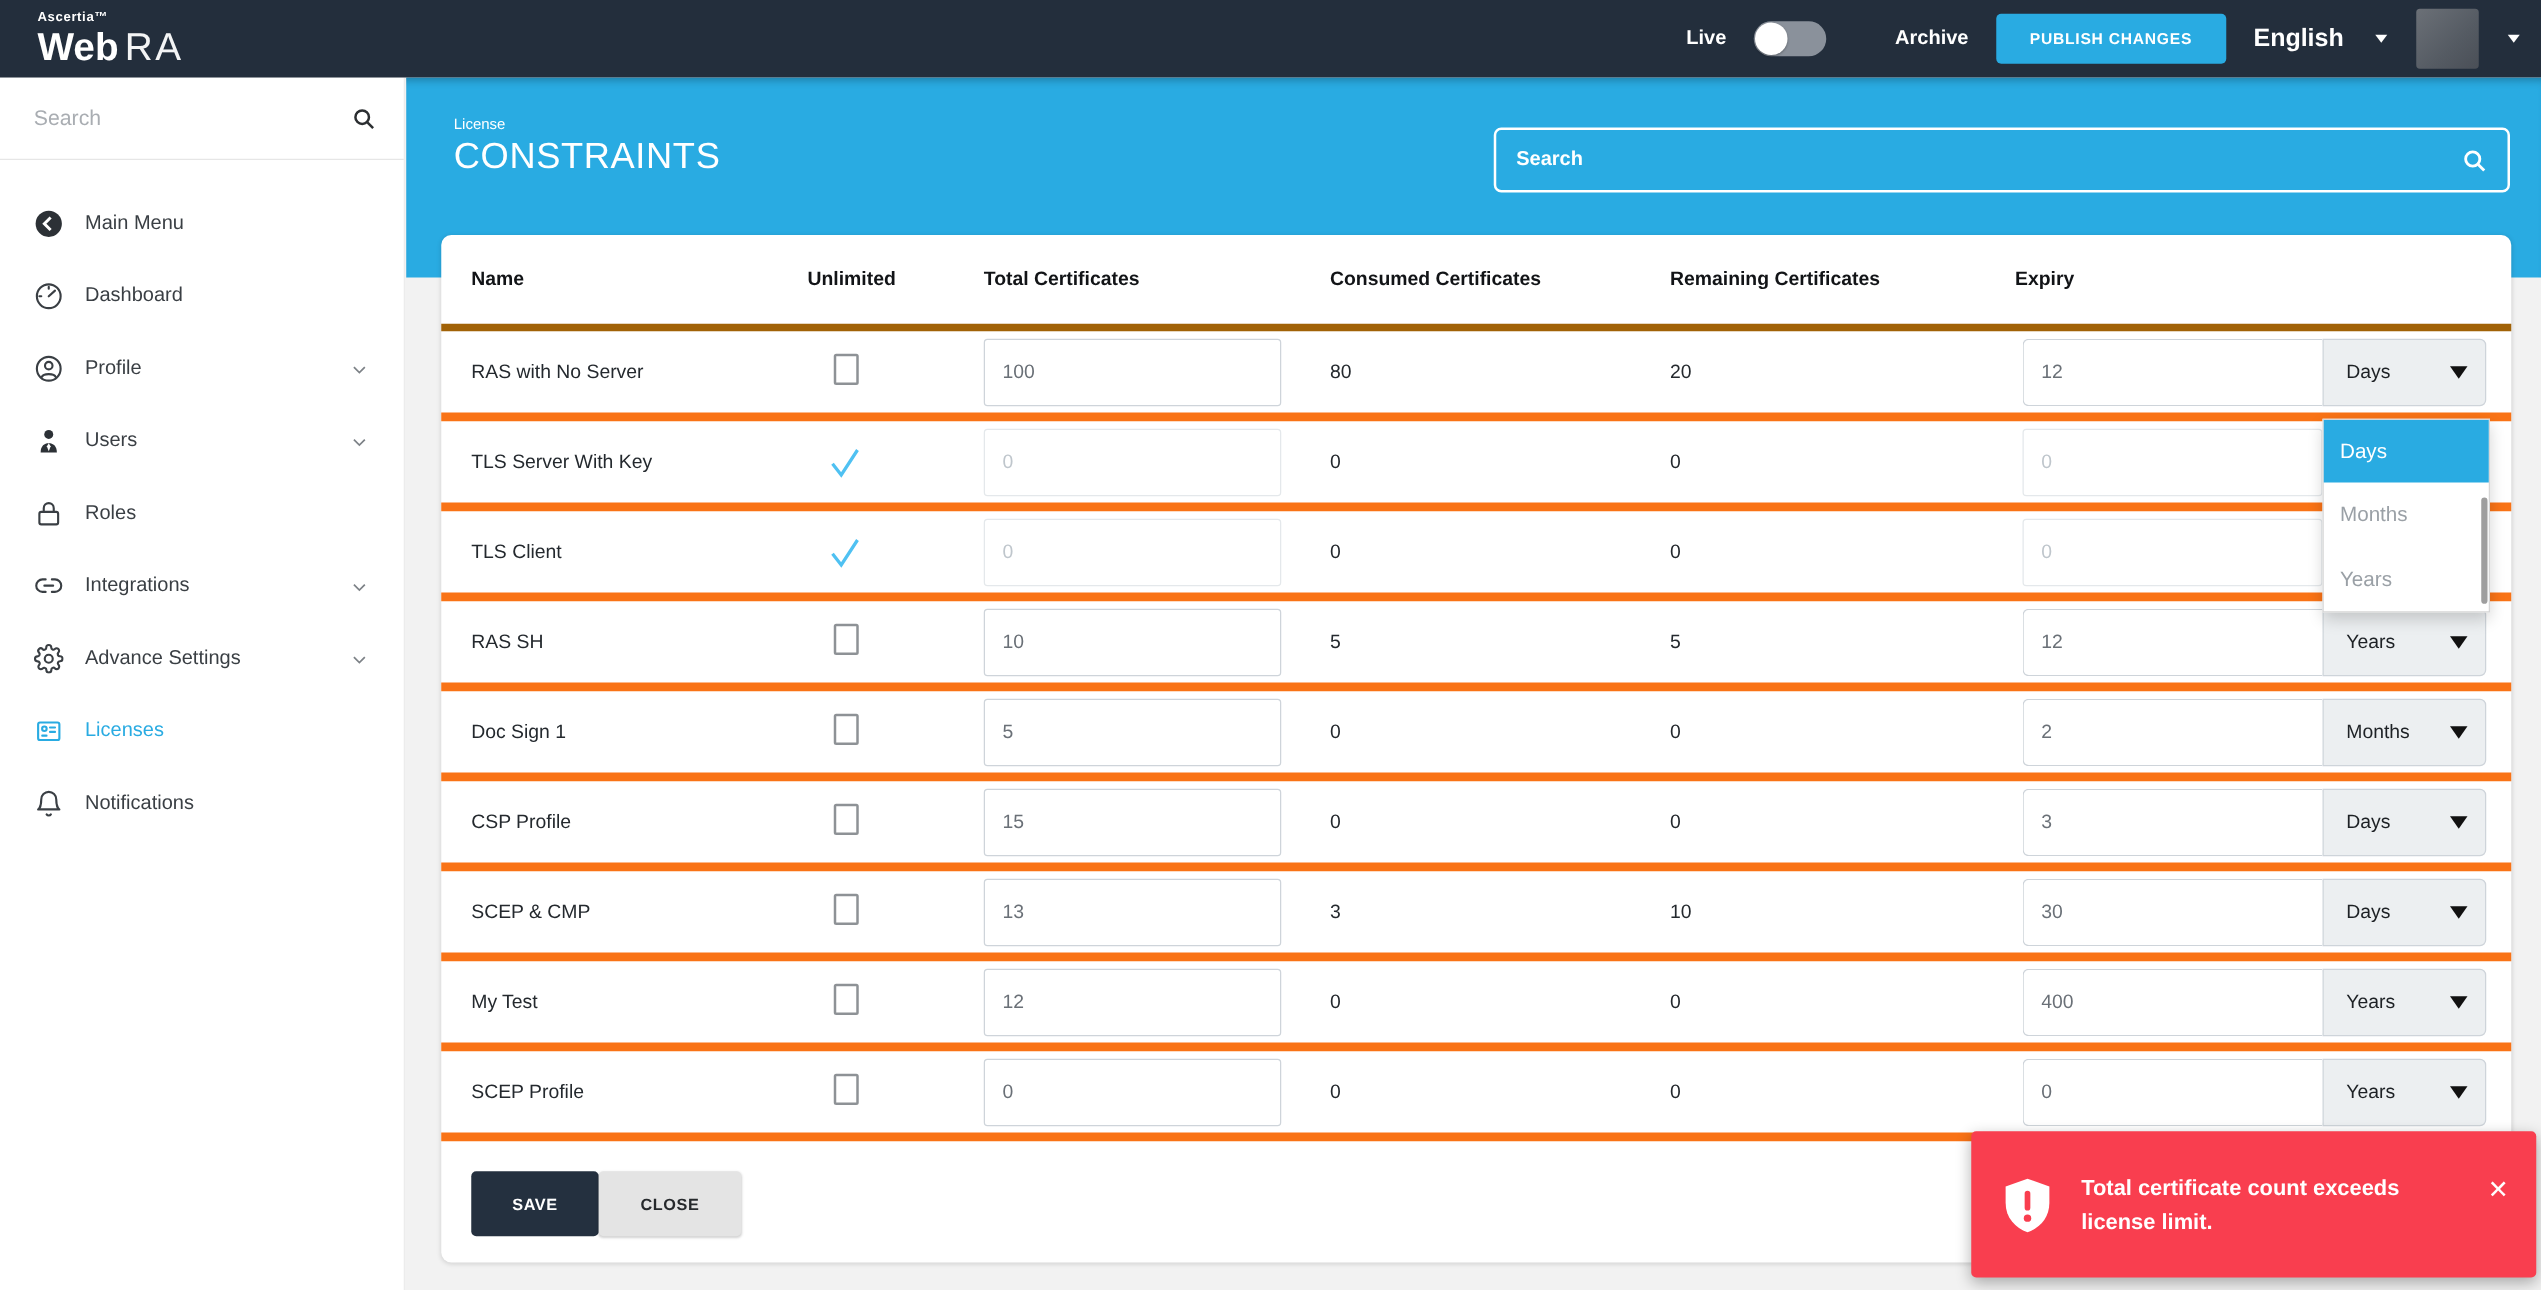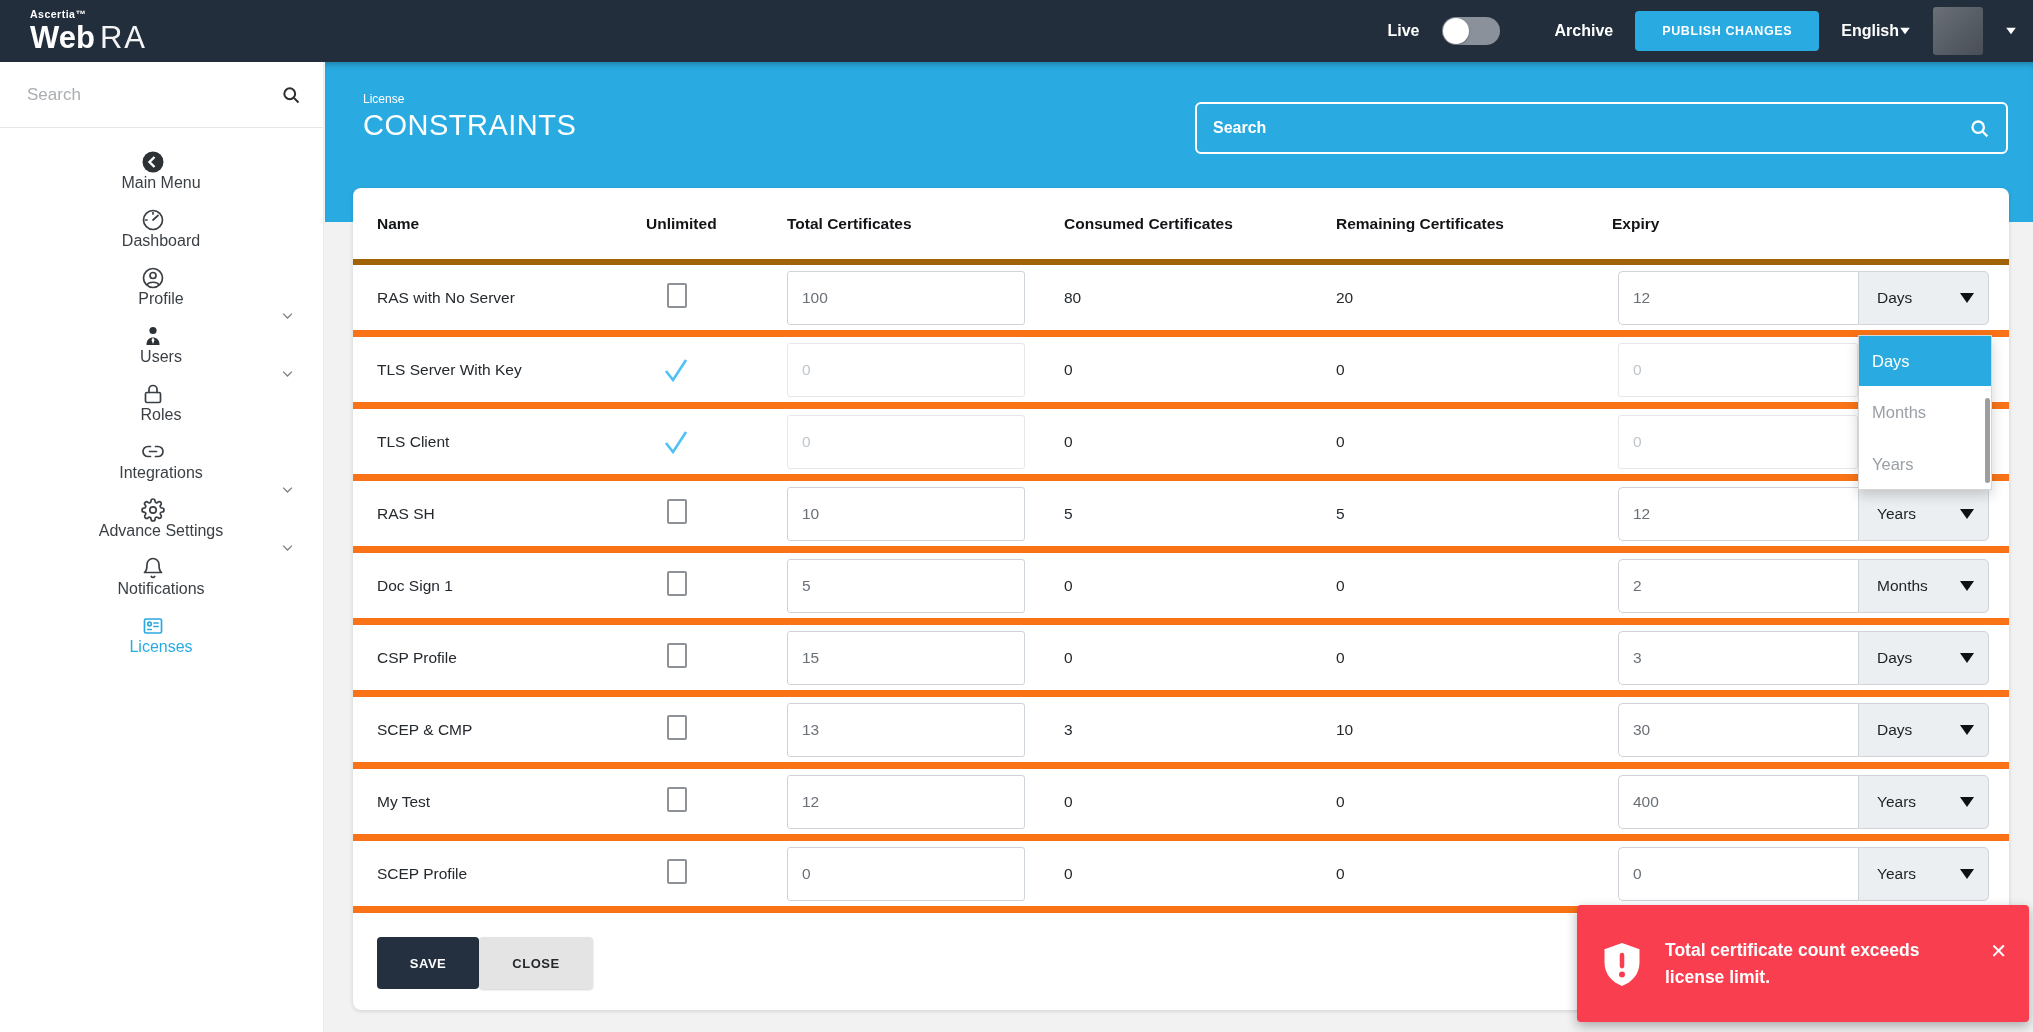--- a/index.html
+++ b/index.html
@@ -14,34 +14,34 @@
   .brand-main { font-size: 31px; }
   .brand-web { font-weight: 700; }
   .brand-ra { font-weight: 400; letter-spacing: 2px; margin-left: 5px; opacity: .95; }
   .nav-right { margin-left: auto; display: flex; align-items: center; gap: 22px; padding-right: 16px; }
   .nav-label { color: #fff; font-size: 16px; font-weight: bold; margin-left: 33px; }
   .toggle { width: 58px; height: 28px; border-radius: 14px; background: #8a919b; position: relative; cursor: pointer; }
   .toggle-knob { position: absolute; left: 1px; top: 1px; width: 26px; height: 26px; border-radius: 50%; background: #fff; box-shadow: 0 1px 2px rgba(0,0,0,.3); }
   .publish-btn { background: #29abe2; color: #fff; border: none; border-radius: 4px;
                  width: 184px; height: 40px; font-size: 12.5px; font-weight: bold; letter-spacing: .6px;
                  font-family: inherit; cursor: pointer; }
-  .lang { display: flex; align-items: center; gap: 0; color: #fff; font-size: 16px; font-weight: bold; cursor: pointer; }
+  .lang { display: flex; align-items: center; gap: 24px; color: #fff; font-size: 20px; font-weight: bold; cursor: pointer; }
   .caret-down { width: 0; height: 0; border-left: 6px solid transparent; border-right: 6px solid transparent; border-top: 8px solid #fff; display: inline-block; }
   .avatar { width: 50px; height: 48px; border-radius: 3px; background: linear-gradient(135deg, #6b7077 0%, #555b63 60%, #4a4f57 100%); cursor: pointer; }
   .avatar-caret { cursor: pointer; }
 
   
   .sidebar { position: absolute; top: 62px; left: 0; width: 324px; bottom: 0; background: #fff;
              border-right: 1px solid #ececec; z-index: 10; }
   .side-search { height: 66px; border-bottom: 1px solid #e6e6e6; display: flex; align-items: center; padding: 0 22px 0 27px; }
   .side-search input { border: none; outline: none; flex: 1; font-size: 17px; color: #555; font-family: inherit; background: transparent; }
   .side-search input::placeholder { color: #a9adb2; }
   .menu { padding-top: 22px; }
   .menu-item { display: flex; align-items: center; height: 58px; padding: 0 28px 0 27px;
-               color: #3a3f44; font-size: 16px; cursor: pointer; flex-direction: column; }
+               color: #3a3f44; font-size: 16px; cursor: pointer; }
   .menu-item .mi-icon { width: 24px; height: 24px; margin-right: 17px; display: flex; align-items: center; justify-content: center; flex-shrink: 0; }
   .menu-item.active { color: #29abe2; }
   .mi-chevron { margin-left: auto; }
 
   
   .content { position: absolute; top: 62px; left: 325px; right: 0; bottom: 0; background: #f2f2f2; }
   .blue-head { height: 160px; background: #29abe2; position: relative;
                box-shadow: inset 0 7px 7px -5px rgba(0,0,0,.28); }
   .bh-titles { position: absolute; left: 38px; top: 30px; color: #fff; }
   .bh-eyebrow { font-size: 12px; }
@@ -215,40 +215,40 @@
             <path d="M19.4 15a1.65 1.65 0 0 0 .33 1.82l.06.06a2 2 0 1 1-2.83 2.83l-.06-.06a1.65 1.65 0 0 0-1.82-.33 1.65 1.65 0 0 0-1 1.51V21a2 2 0 1 1-4 0v-.09A1.65 1.65 0 0 0 9 19.4a1.65 1.65 0 0 0-1.82.33l-.06.06a2 2 0 1 1-2.83-2.83l.06-.06a1.65 1.65 0 0 0 .33-1.82 1.65 1.65 0 0 0-1.51-1H3a2 2 0 1 1 0-4h.09A1.65 1.65 0 0 0 4.6 9a1.65 1.65 0 0 0-.33-1.82l-.06-.06a2 2 0 1 1 2.83-2.83l.06.06a1.65 1.65 0 0 0 1.82.33H9a1.65 1.65 0 0 0 1-1.51V3a2 2 0 1 1 4 0v.09a1.65 1.65 0 0 0 1 1.51 1.65 1.65 0 0 0 1.82-.33l.06-.06a2 2 0 1 1 2.83 2.83l-.06.06a1.65 1.65 0 0 0-.33 1.82V9a1.65 1.65 0 0 0 1.51 1H21a2 2 0 1 1 0 4h-.09a1.65 1.65 0 0 0-1.51 1z"></path>
           </svg>
         </span>
         <span>Advance Settings</span>
         <span class="mi-chevron">
            <svg width="15" height="15" viewBox="0 0 24 24" fill="none" stroke="#7d8287" stroke-width="2.2">
             <polyline points="5,9 12,16 19,9"></polyline>
           </svg>
          </span>
       </div>
-      <div class="menu-item">
-        <span class="mi-icon">
-          <svg width="24" height="24" viewBox="0 0 24 24" fill="none" stroke="#3a3f44" stroke-width="1.7" stroke-linecap="round" stroke-linejoin="round">
-            <path d="M18 8.5 A6 6 0 0 0 6 8.5 c0 6.5-2.5 8-2.5 8 h17 s-2.5-1.5-2.5-8"></path>
-            <path d="M13.7 20.5 a2 2 0 0 1-3.4 0"></path>
-          </svg>
-        </span>
-        <span>Notifications</span>
-      </div>
       <div class="menu-item active">
         <span class="mi-icon">
           <svg width="24" height="24" viewBox="0 0 24 24" fill="none" stroke="#29abe2" stroke-width="1.7" stroke-linecap="round" stroke-linejoin="round">
             <rect x="3.5" y="5" width="17" height="14" rx="1.5"></rect>
             <circle cx="8.5" cy="10" r="1.8"></circle>
             <line x1="6.8" y1="15.5" x2="10.2" y2="15.5"></line>
             <line x1="13" y1="9" x2="17" y2="9"></line>
             <line x1="13" y1="12.5" x2="17" y2="12.5"></line>
           </svg>
         </span>
         <span>Licenses</span>
+      </div>
+      <div class="menu-item">
+        <span class="mi-icon">
+          <svg width="24" height="24" viewBox="0 0 24 24" fill="none" stroke="#3a3f44" stroke-width="1.7" stroke-linecap="round" stroke-linejoin="round">
+            <path d="M18 8.5 A6 6 0 0 0 6 8.5 c0 6.5-2.5 8-2.5 8 h17 s-2.5-1.5-2.5-8"></path>
+            <path d="M13.7 20.5 a2 2 0 0 1-3.4 0"></path>
+          </svg>
+        </span>
+        <span>Notifications</span>
       </div>
     </div>
 </nav>
 
 <main class="content">
   <div class="blue-head">
     <div class="bh-titles">
       <div class="bh-eyebrow">License</div>
       <div class="bh-title">CONSTRAINTS</div>
     </div>

